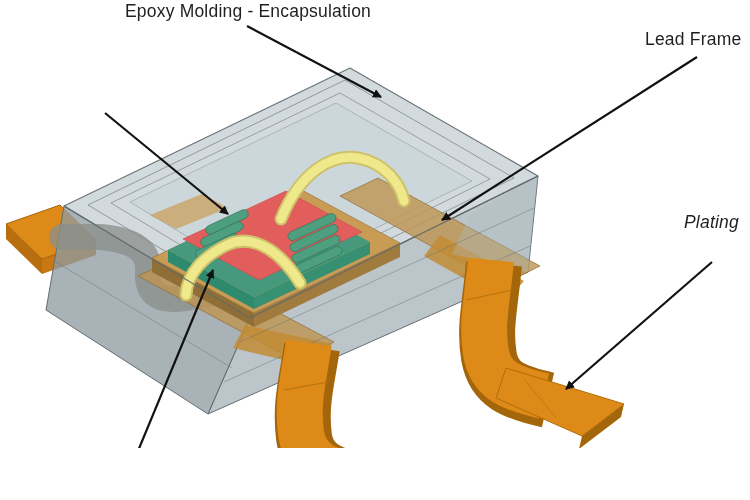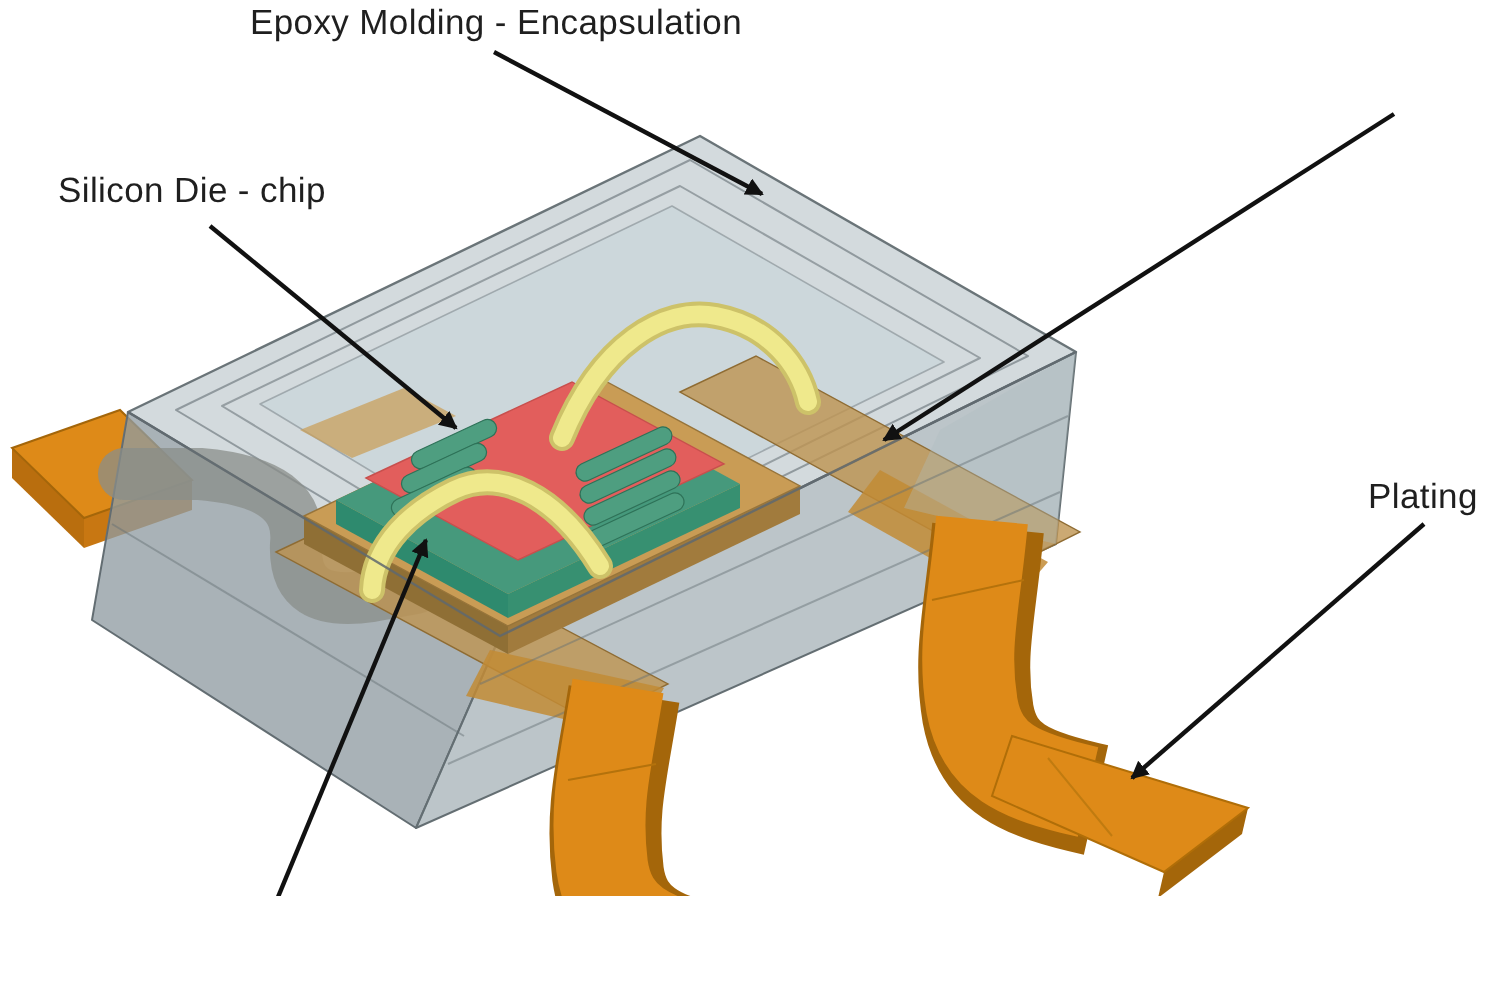--- a/index.html
+++ b/index.html
@@ -108,15 +108,15 @@
     <g stroke="#111" stroke-width="2.2">
       <line x1="247" y1="26" x2="381" y2="97" marker-end="url(#ah)"></line>
       <line x1="105" y1="113" x2="228" y2="214" marker-end="url(#ah)"></line>
       <line x1="697" y1="57" x2="442" y2="220" marker-end="url(#ah)"></line>
       <line x1="712" y1="262" x2="566" y2="389" marker-end="url(#ah)"></line>
       <line x1="133" y1="463" x2="213" y2="270" marker-end="url(#ah)"></line>
     </g>
   </svg>
 
   <div class="label center" style="left:108px;top:1px;width:280px;">Epoxy Molding - Encapsulation</div>
-  <div class="label" style="left:29px;top:85px;">Silicon Die - chip</div>
-  <div class="label" style="left:684px;top:238px;">Plating</div>
+  <div class="label" style="left:645px;top:29px;">Lead Frame</div>
+  <div class="label" style="left:684px;top:212px;font-style:italic;">Plating</div>
 </div>
 
 </body></html>

